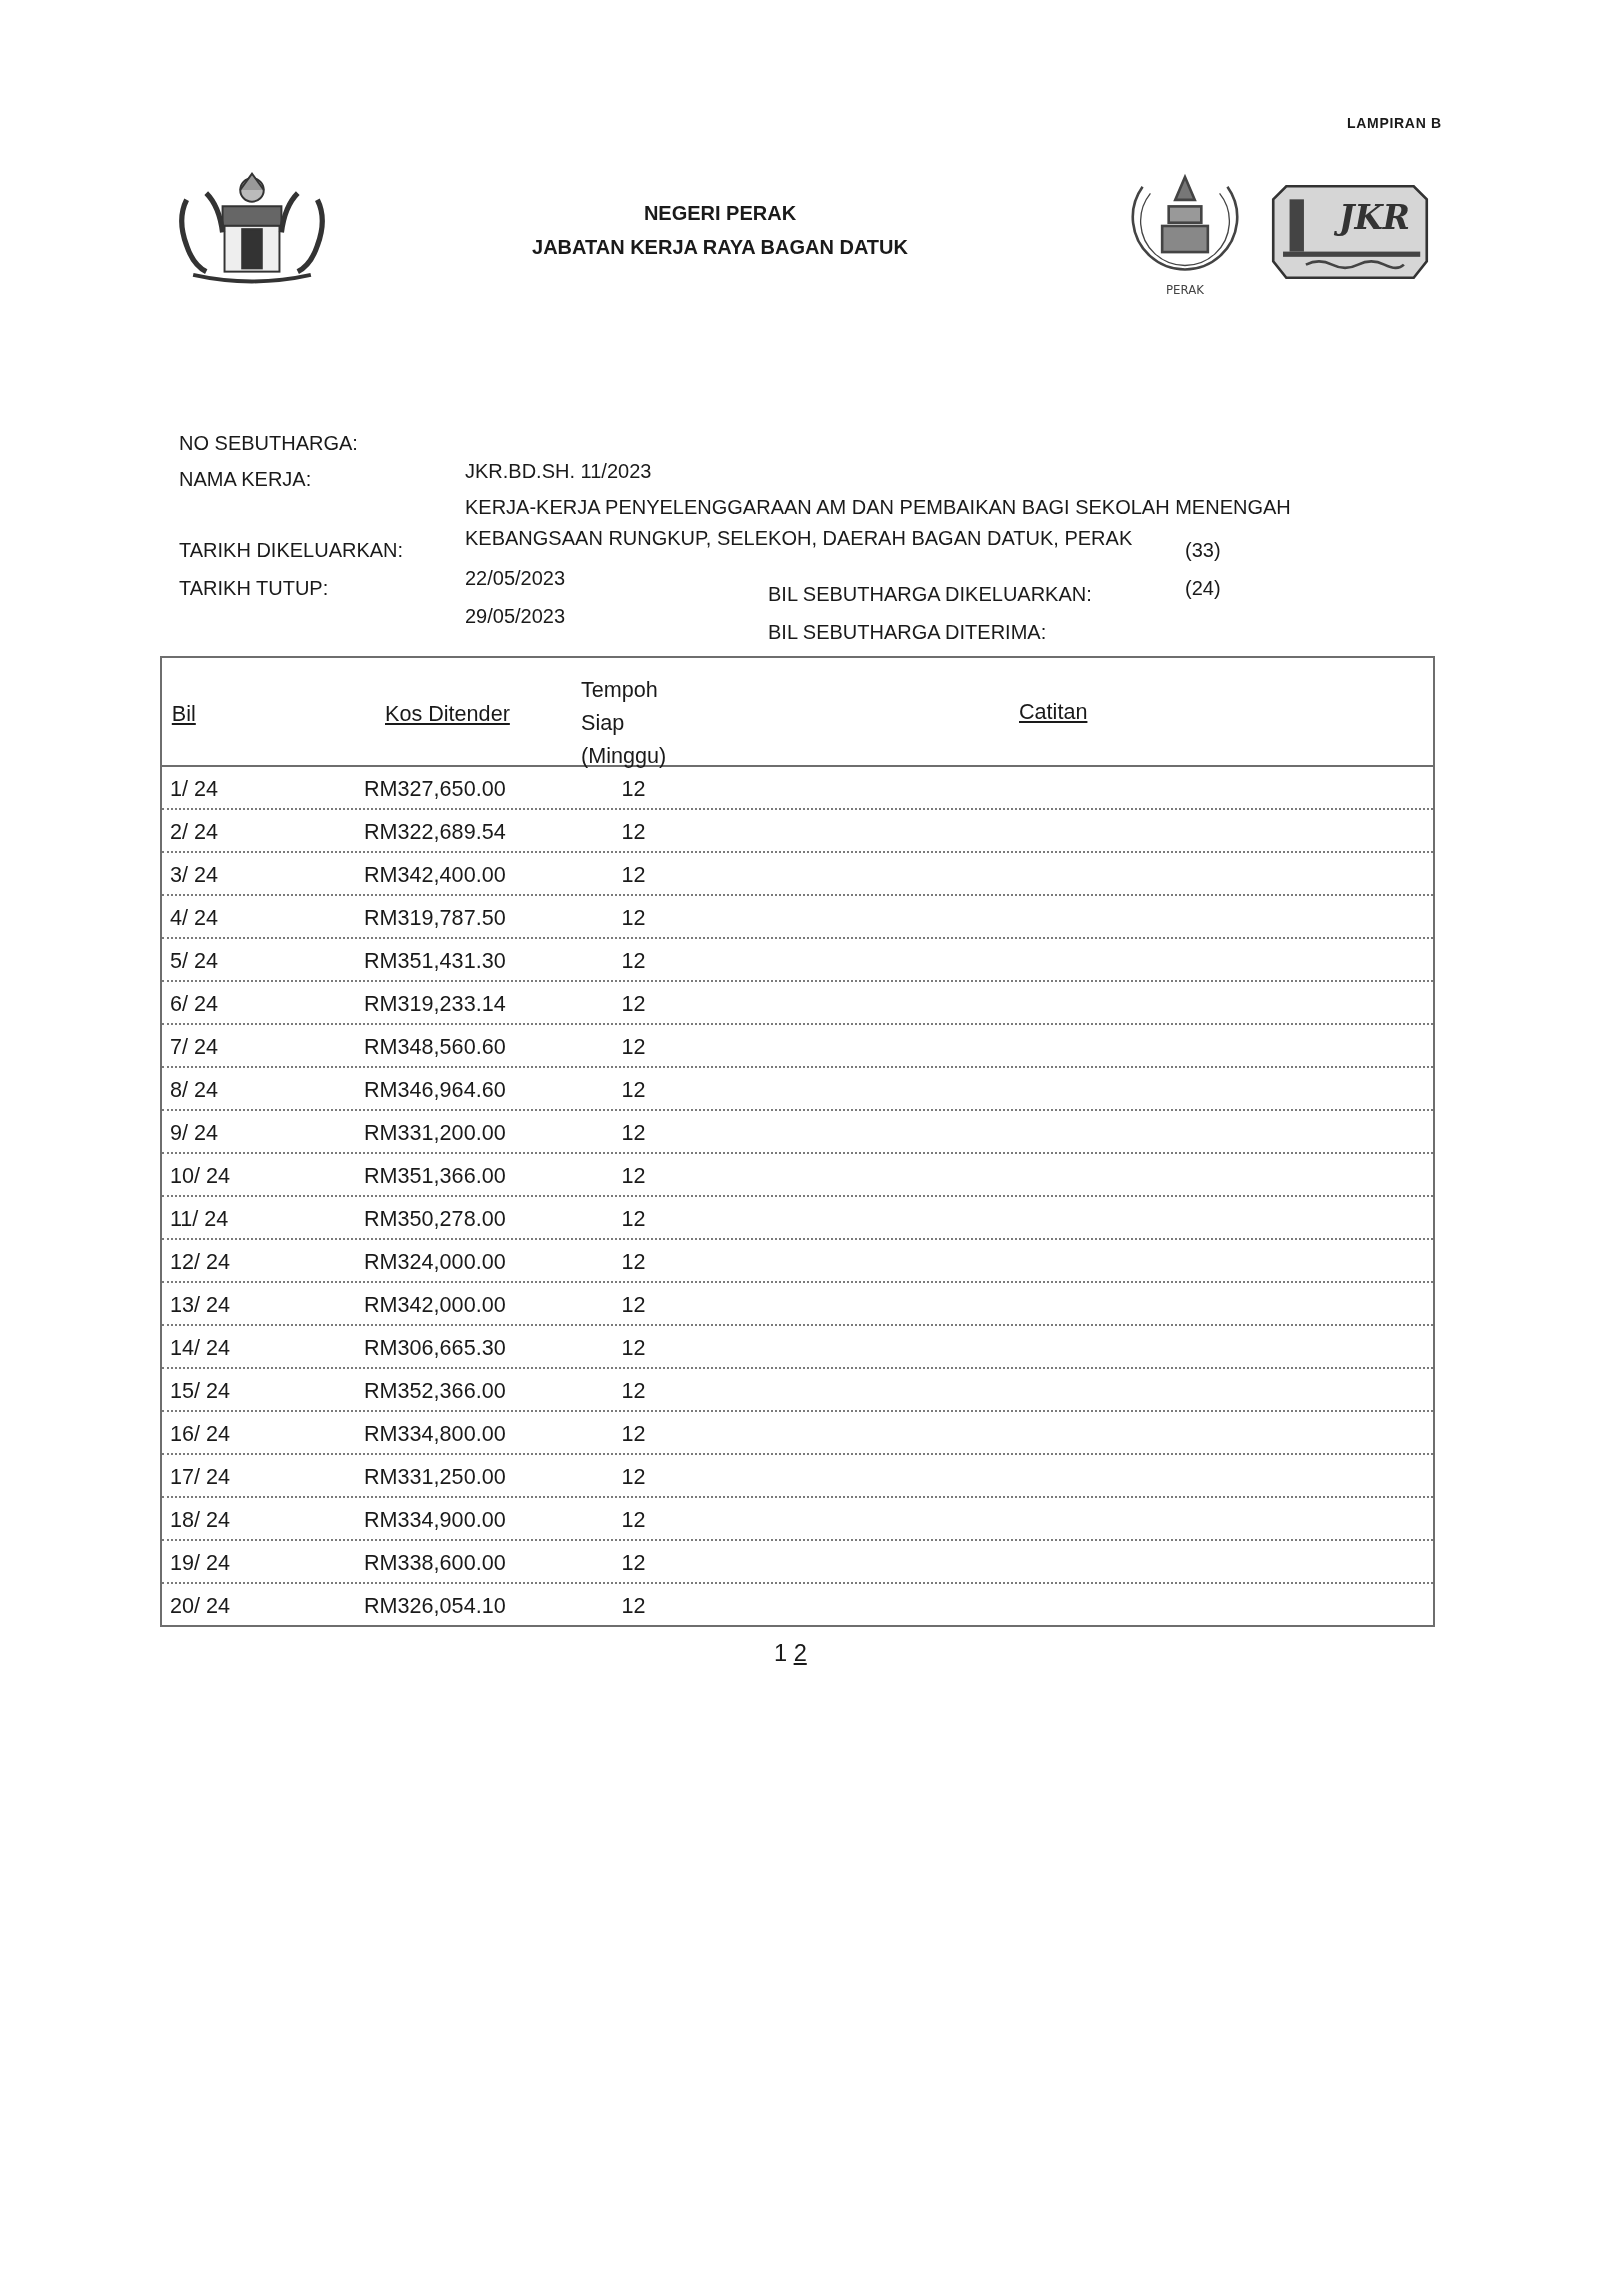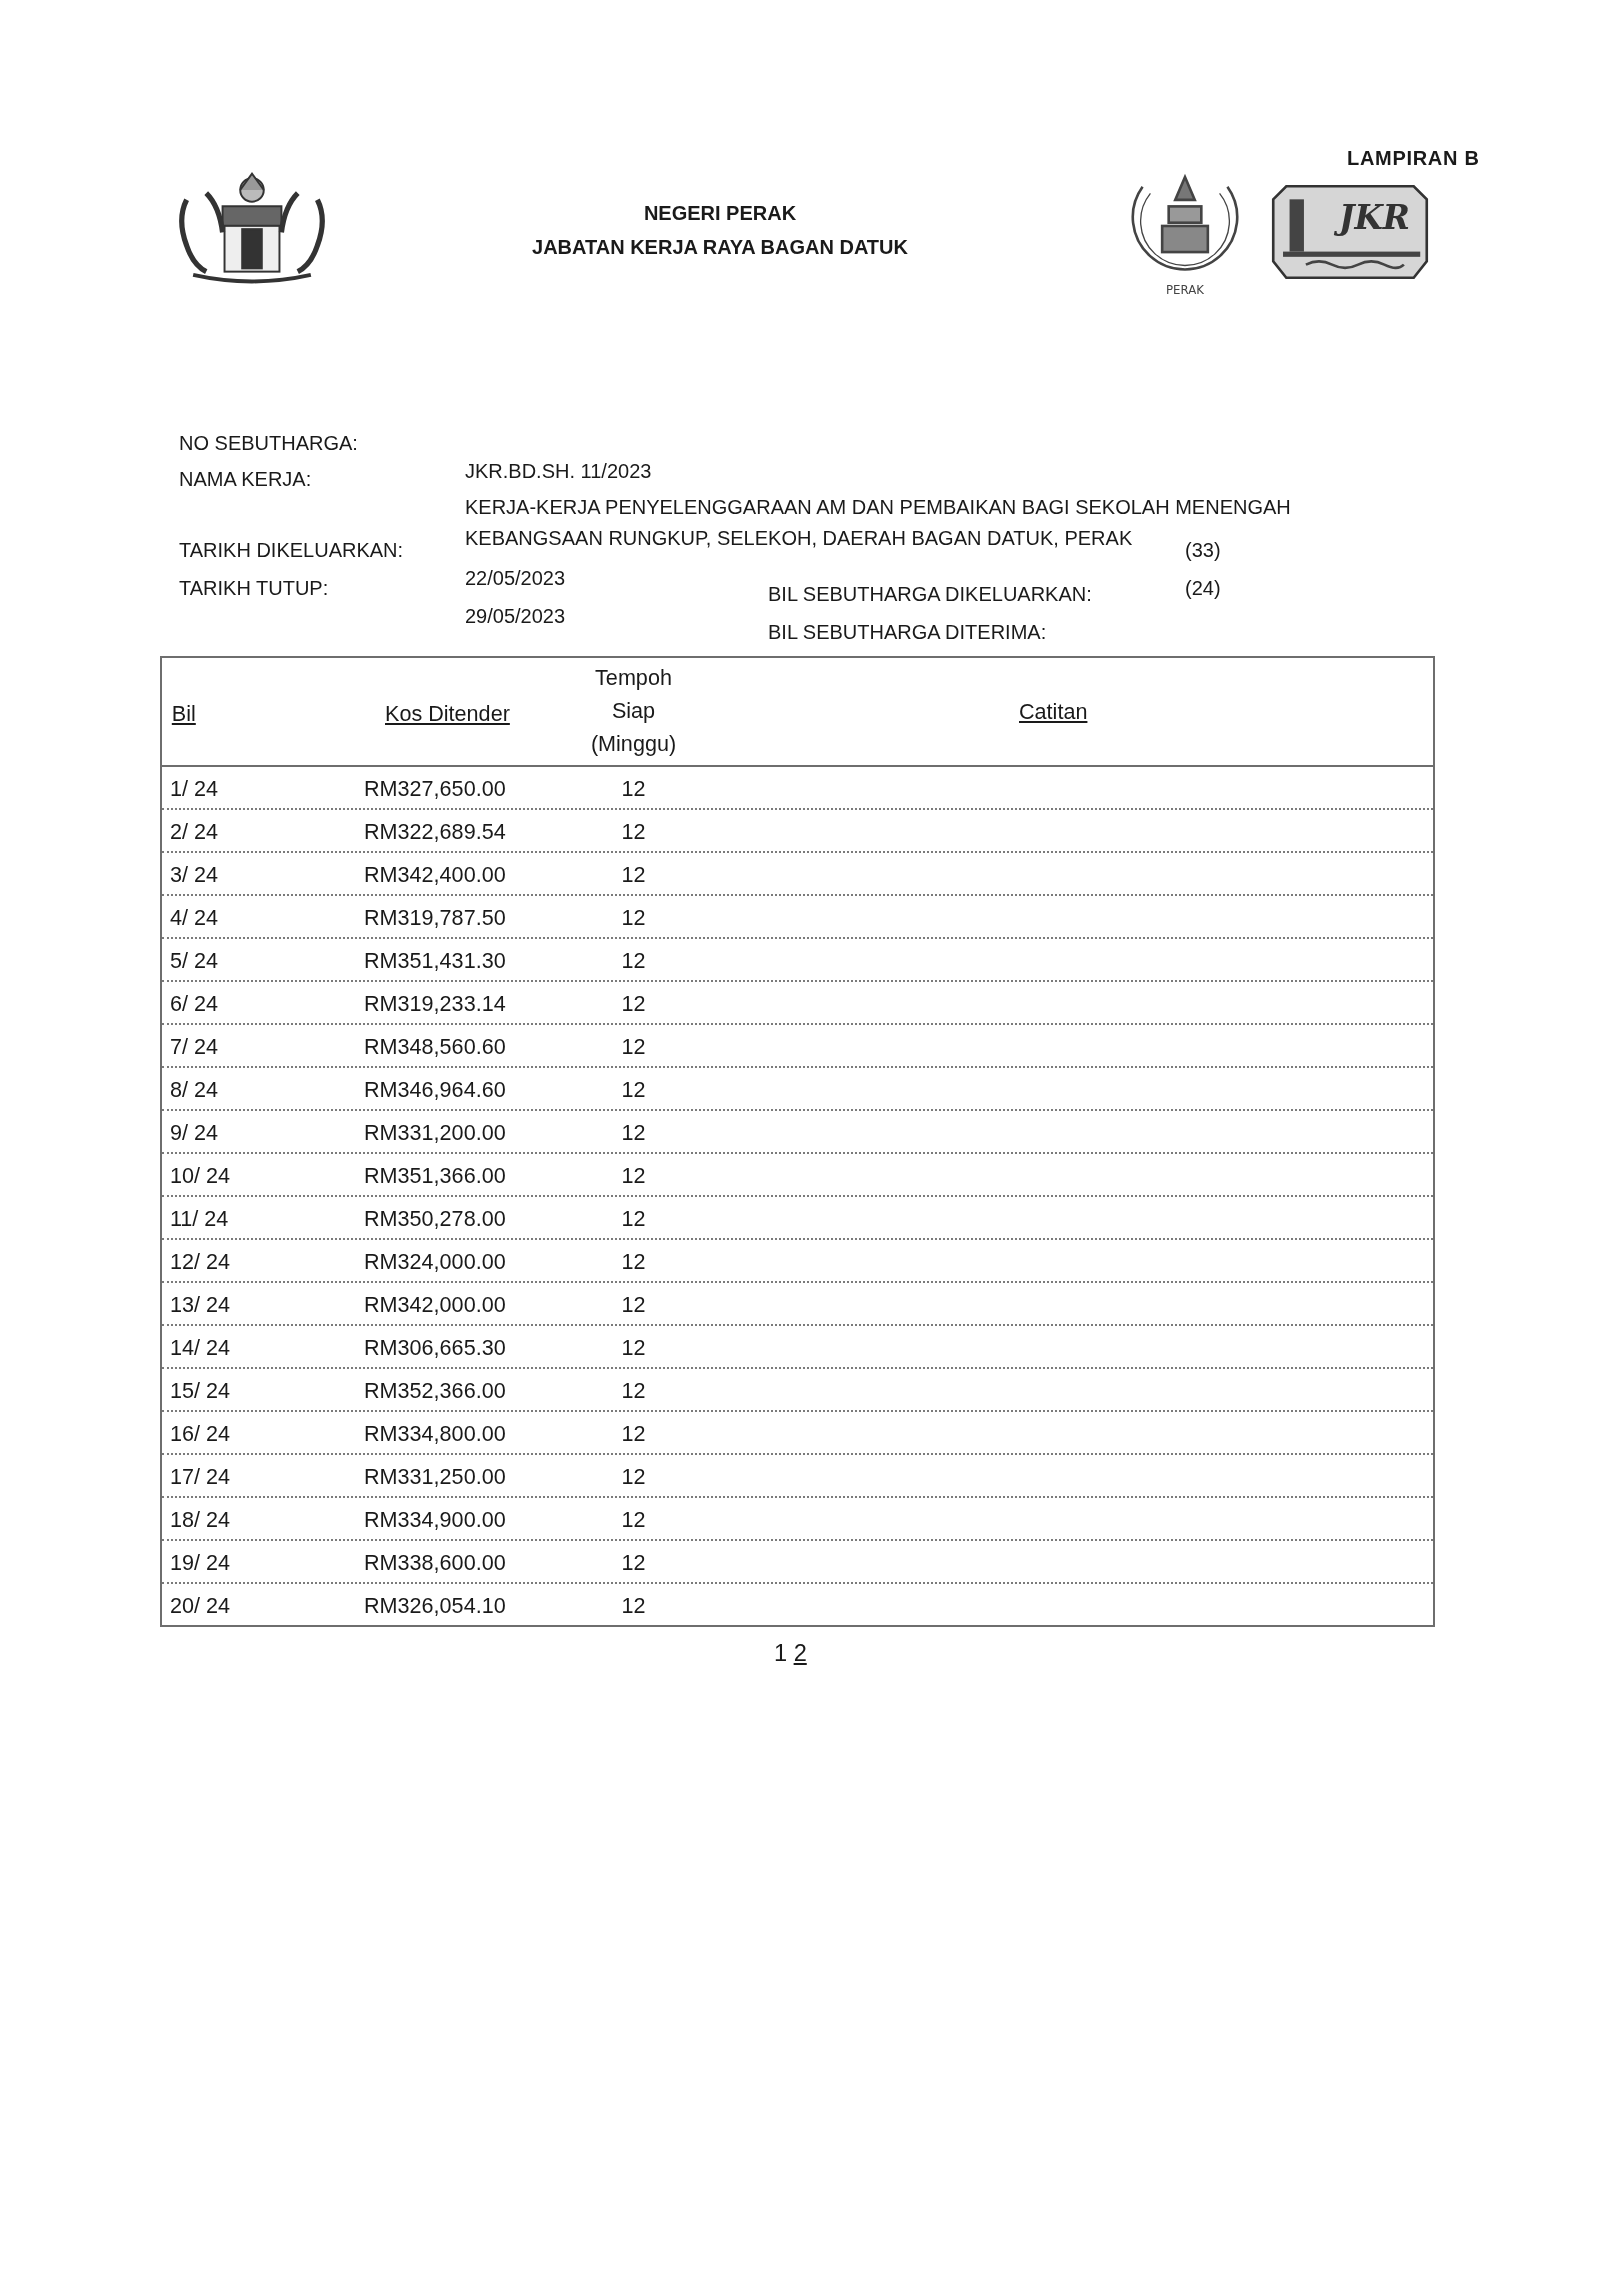--- a/index.html
+++ b/index.html
@@ -1,21 +1,21 @@
 <!DOCTYPE html>
 <html style="font-size:10.5px"><head>
   <meta charset="utf-8">
   <style>
     html, body { margin: 0; padding: 0; background: #ffffff; }
     body {
       width: 1623px; height: 2295px; position: relative; overflow: hidden;
       font-family: "Liberation Sans", "DejaVu Sans", sans-serif; color: #1a1a1a;
     }
     .lampiran {
-      position: absolute; left: 1347px; top: 115px; font-size: 20px; font-weight: bold; letter-spacing: 0.7px; margin-top: 32px;
+      position: absolute; left: 1347px; top: 115px; font-size: 14px; font-weight: bold; letter-spacing: 0.7px;
     }
     .logo-left { position: absolute; left: 167px; top: 167px; width: 170px; height: 121px; }
     .logo-perak { position: absolute; left: 1123px; top: 167px; width: 124px; height: 131px; }
     .logo-jkr { position: absolute; left: 1260px; top: 183px; width: 180px; height: 98px; }
     .dept-title {
       position: absolute; left: 458px; width: 524px; text-align: center;
       font-size: 20px; font-weight: bold; line-height: 34px; top: 196px;
     }
     .doc-title {
       position: absolute; left: 537px; width: 524px; text-align: center;
@@ -32,21 +32,21 @@
       position: absolute; left: 160px; top: 656px; width: 1271px;
       border: 2px solid #6e6e6e; border-bottom: 2px solid #6e6e6e;
     }
     .thead {
       position: relative; height: 107px; border-bottom: 2.6px solid #6e6e6e;
       font-size: 21.6px;
     }
     .thead span { position: absolute; }
     .th-bil { left: 9.8px; top: 43px; text-decoration: underline; }
     .th-kos { left: 223px; top: 43px; text-decoration: underline; }
-    .th-tempoh { left: 419px; top: 3px; width: 105px; text-align: center; line-height: 33px; }
+    .th-tempoh { left: 419px; top: 15px; width: 105px; text-align: left; line-height: 33px; }
     .th-catitan { left: 857px; top: 41px; text-decoration: underline; }
     .tr {
       position: relative; height: 41px; border-bottom: 2px dotted #7a7a7a; font-size: 21.6px;
     }
     .tr:last-child { border-bottom: none; }
     .tr span { position: absolute; top: 8.5px; white-space: nowrap; }
     .td-bil { left: 7.9px; }
     .td-kos { left: 202px; }
     .td-tempoh { left: 452px; width: 39px; text-align: center; }
     .td-catitan { left: 576px; }

